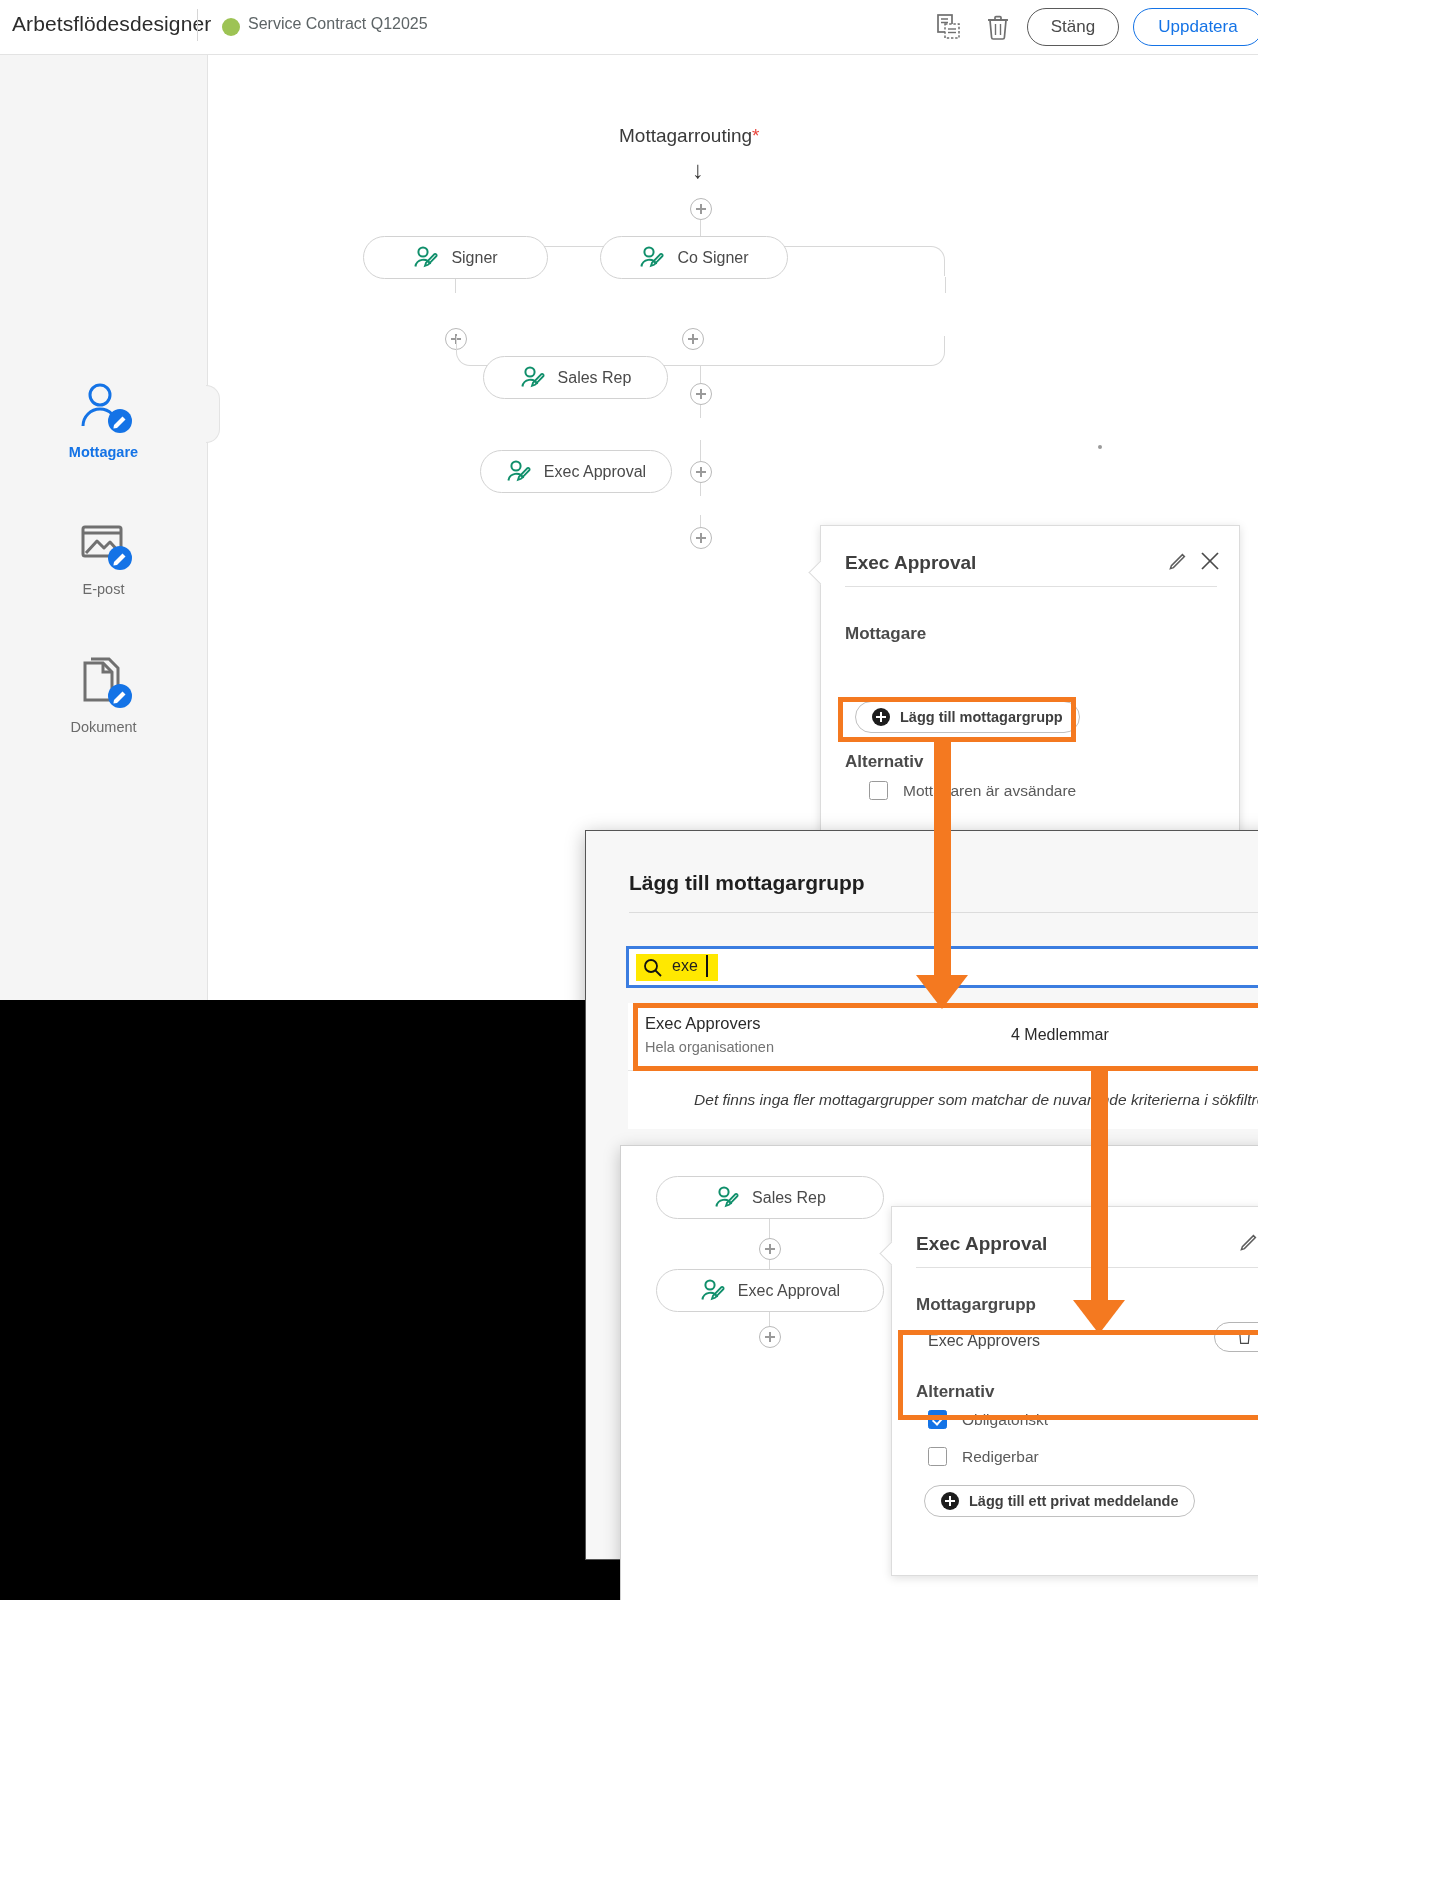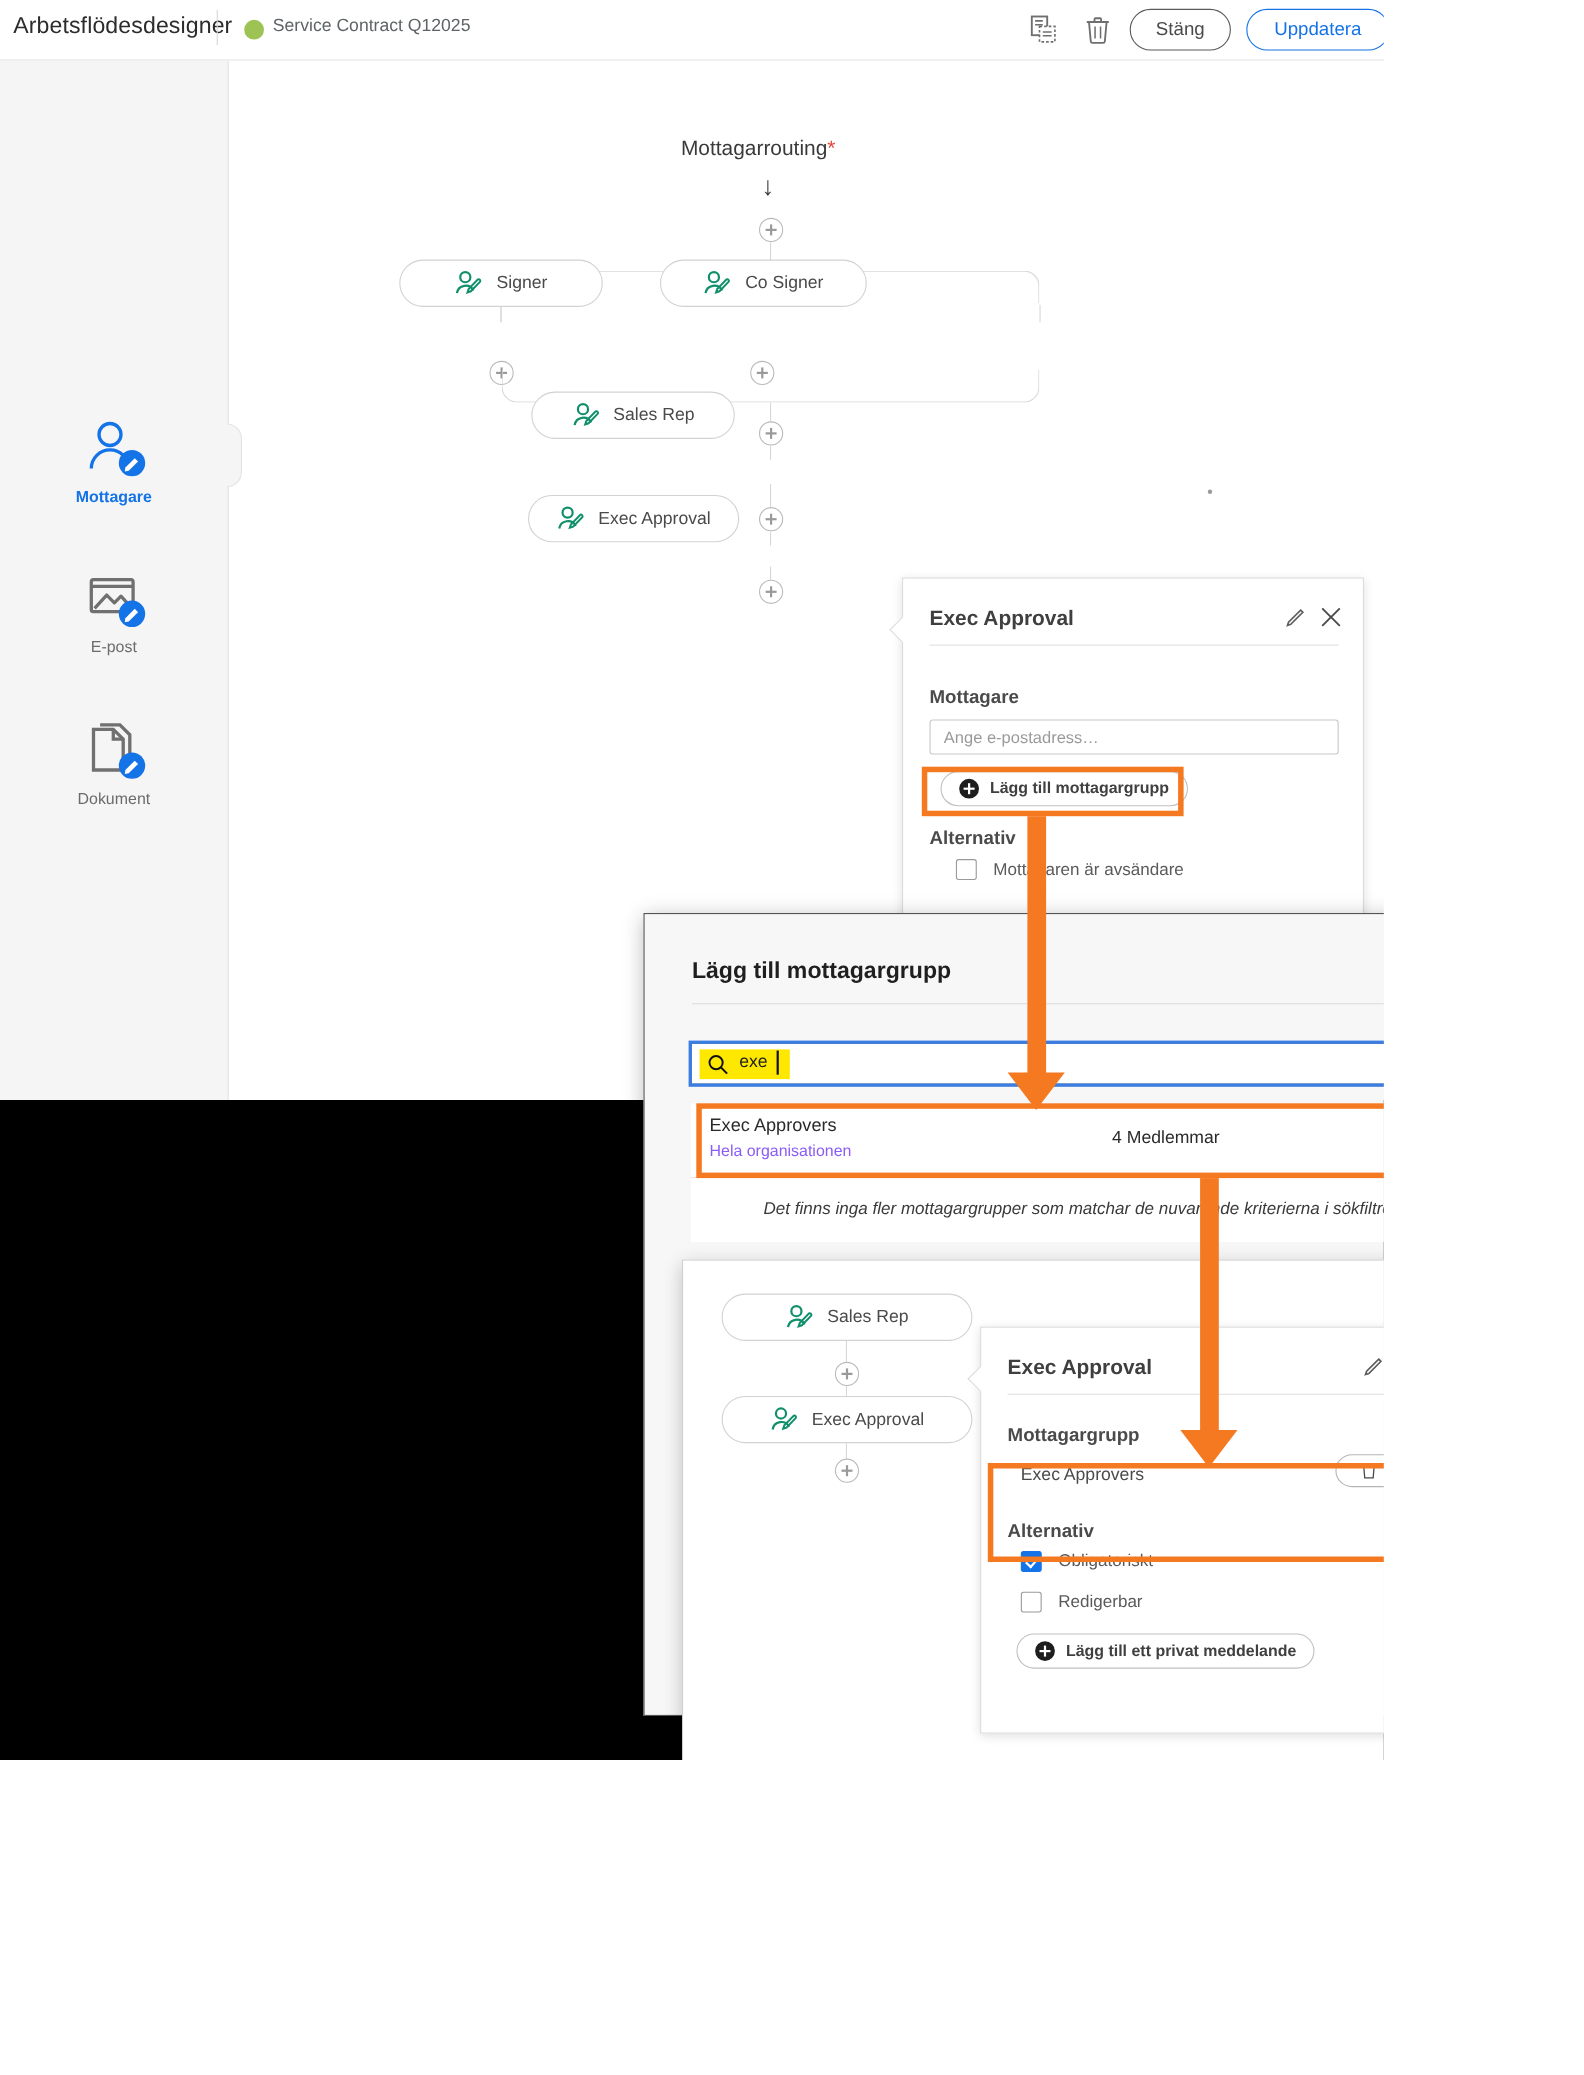--- a/index.html
+++ b/index.html
@@ -96,21 +96,21 @@
         border:1px solid #707070;outline:3px solid #3b7de0;outline-offset:-1px;box-sizing:border-box;z-index:52;}
   .srch-hl{position:absolute;left:636px;top:954px;width:82px;height:27px;background:#ffe800;z-index:53;}
   .srch-ico{position:absolute;left:643px;top:958px;width:19px;height:19px;z-index:54;}
   .srch-txt{position:absolute;left:672px;top:957px;font-size:16px;color:#1f1f1f;z-index:54;}
   .srch-caret{position:absolute;left:706px;top:955px;width:1.6px;height:22px;background:#111;z-index:54;}
   .srch-x{position:absolute;left:1300px;top:955px;font-size:19px;color:#8a8a8a;z-index:54;cursor:pointer;}
 
   .res-row{position:absolute;left:628px;top:1003px;width:712px;height:68px;background:#fff;
            border-bottom:1px solid #e4e4e4;box-sizing:border-box;z-index:51;cursor:pointer;}
   .res-name{position:absolute;left:645px;top:1014px;font-size:16.5px;color:#2a2a2a;z-index:53;}
-  .res-sub{position:absolute;left:645px;top:1039px;font-size:14.5px;color:#8b5cf6;z-index:53;}
+  .res-sub{position:absolute;left:645px;top:1039px;font-size:14.5px;color:#737373;z-index:53;}
   .res-cnt{position:absolute;left:1011px;top:1026px;font-size:16px;color:#2a2a2a;z-index:53;}
 
   .nores{position:absolute;left:628px;top:1071px;width:712px;height:58px;background:#fff;z-index:51;
          display:flex;align-items:center;justify-content:center;}
   .nores span{font-size:15.5px;font-style:italic;color:#3a3a3a;}
 
   
   .lowwin{position:absolute;left:620px;top:1145px;width:725px;height:470px;background:#fff;
           border:1px solid #d0d0d0;box-shadow:0 4px 16px rgba(0,0,0,.22);box-sizing:border-box;z-index:60;}
   #panel-bot{left:270px;top:60px;width:420px;height:370px;z-index:61;}
@@ -286,21 +286,20 @@
     </div>
     <div class="p-close">
       <svg viewBox="0 0 22 22" width="22" height="22">
           <line x1="3" y1="3" x2="19" y2="19" stroke="#4a4a4a" stroke-width="1.7"></line>
           <line x1="19" y1="3" x2="3" y2="19" stroke="#4a4a4a" stroke-width="1.7"></line>
         </svg>
     </div>
     <div class="panel-rule" style="top:60px"></div>
 
     <div class="fld-lbl" style="left:24px;top:98px">Mottagare</div>
-    <div class="txtinput" style="left:24px;top:128px;width:372px;">Ange e-postadress…</div>
 
     <div class="pillbtn" style="left:34px;top:175px;">
       <span class="plusfill"></span>
       <span>Lägg till mottagargrupp</span>
     </div>
 
     <div class="fld-lbl" style="left:24px;top:226px">Alternativ</div>
     <div class="cbx" style="left:48px;top:255px"></div>
     <div class="cbx-lbl" style="left:82px;top:256px">Mottagaren är avsändare</div>
   </div>

